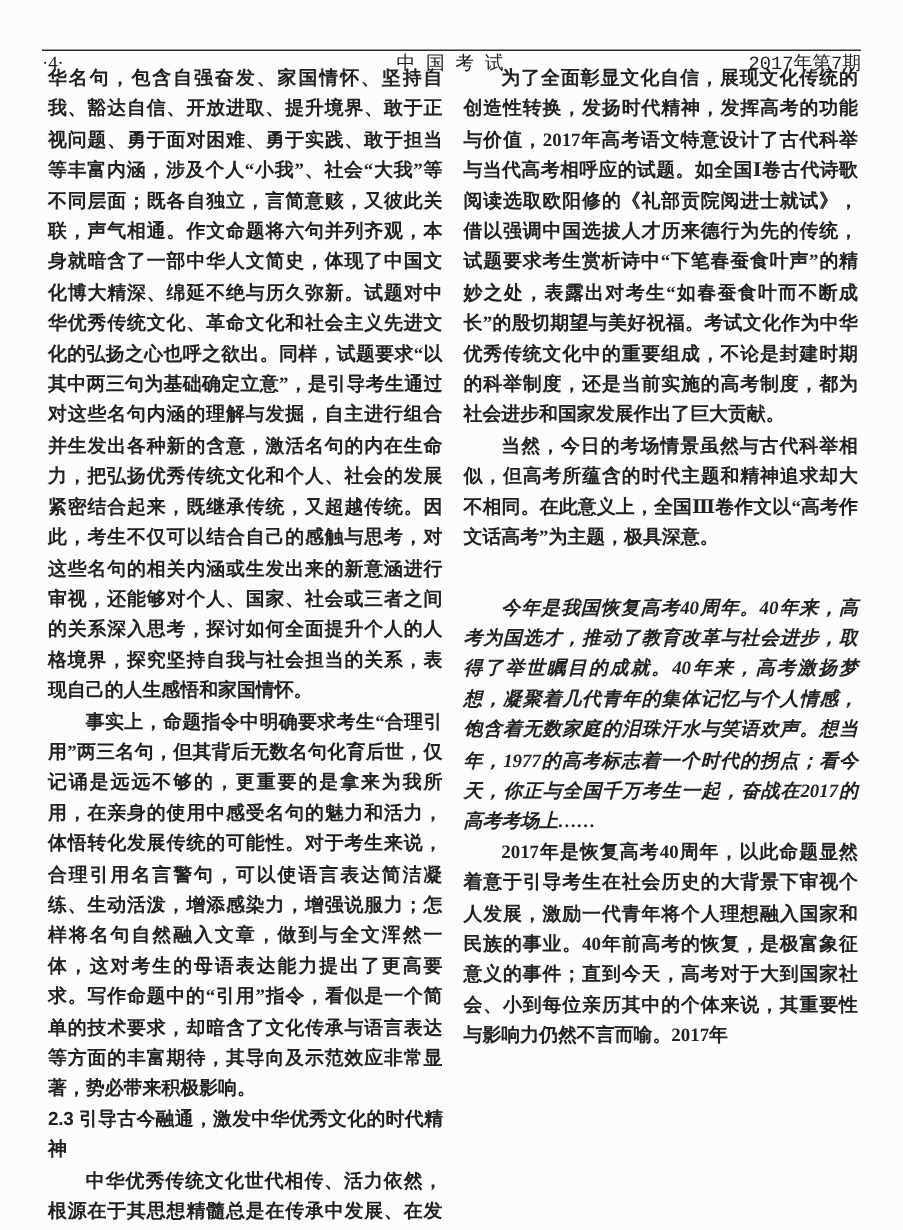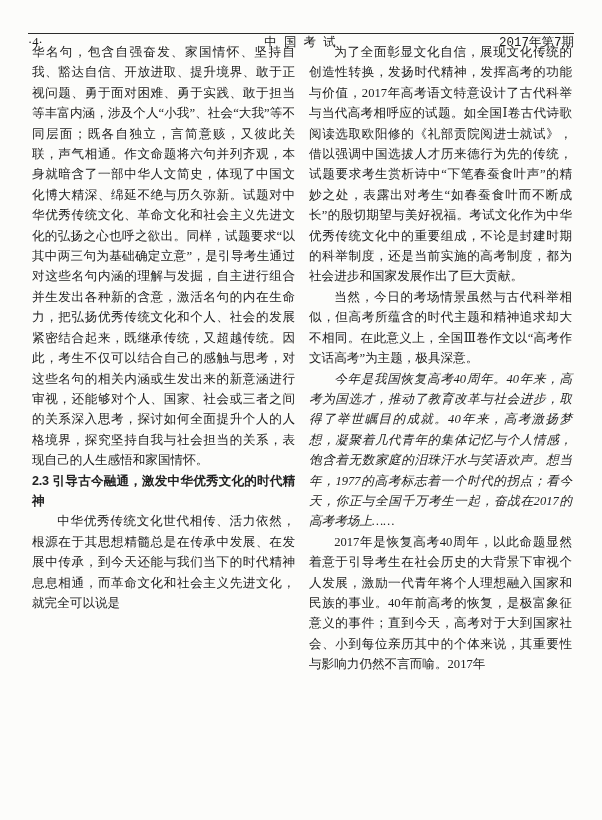--- a/index.html
+++ b/index.html
@@ -41,47 +41,48 @@
   }
   .column {
     flex:1 1 0;
     min-width:0;
     text-align:justify;
     text-justify:inter-ideograph;
     font-size:12.6px;
     line-height:20.4px;
     color:#222;
   }
-  .column p { margin:0; padding:0; }
+  .column p { margin:0; padding:0;font-weight:bold; }
   .column p.indent { text-indent:2em; }
   .column p.heading {
     font-family:"Liberation Sans","DejaVu Sans",sans-serif;
     font-weight:bold;
     text-indent:0;
     letter-spacing:-0.2px;
   }
-  .column p.quote { font-style:italic; }
+  .column p.quote { font-style:italic;margin-top:26px; }
 </style>
 </head>
 <body>
 
 <div class="page">
 
   <div class="header">
     <span class="side left-slot">·4·</span>
     <span class="center-slot">中 国 考 试</span>
     <span class="side right-slot">2017年第7期</span>
   </div>
 
   <div class="header-rule"></div>
 
   <div class="columns">
 
     <div class="column">
       <p class="continuation">华名句，包含自强奋发、家国情怀、坚持自我、豁达自信、开放进取、提升境界、敢于正视问题、勇于面对困难、勇于实践、敢于担当等丰富内涵，涉及个人“小我”、社会“大我”等不同层面；既各自独立，言简意赅，又彼此关联，声气相通。作文命题将六句并列齐观，本身就暗含了一部中华人文简史，体现了中国文化博大精深、绵延不绝与历久弥新。试题对中华优秀传统文化、革命文化和社会主义先进文化的弘扬之心也呼之欲出。同样，试题要求“以其中两三句为基础确定立意”，是引导考生通过对这些名句内涵的理解与发掘，自主进行组合并生发出各种新的含意，激活名句的内在生命力，把弘扬优秀传统文化和个人、社会的发展紧密结合起来，既继承传统，又超越传统。因此，考生不仅可以结合自己的感触与思考，对这些名句的相关内涵或生发出来的新意涵进行审视，还能够对个人、国家、社会或三者之间的关系深入思考，探讨如何全面提升个人的人格境界，探究坚持自我与社会担当的关系，表现自己的人生感悟和家国情怀。</p>
+      <p class="indent">事实上，命题指令中明确要求考生“合理引用”两三名句，但其背后无数名句化育后世，仅记诵是远远不够的，更重要的是拿来为我所用，在亲身的使用中感受名句的魅力和活力，体悟转化发展传统的可能性。对于考生来说，合理引用名言警句，可以使语言表达简洁凝练、生动活泼，增添感染力，增强说服力；怎样将名句自然融入文章，做到与全文浑然一体，这对考生的母语表达能力提出了更高要求。写作命题中的“引用”指令，看似是一个简单的技术要求，却暗含了文化传承与语言表达等方面的丰富期待，其导向及示范效应非常显著，势必带来积极影响。</p>
       <p class="heading">2.3 引导古今融通，激发中华优秀文化的时代精神</p>
       <p class="indent">中华优秀传统文化世代相传、活力依然，根源在于其思想精髓总是在传承中发展、在发展中传承，到今天还能与我们当下的时代精神息息相通，而革命文化和社会主义先进文化，就完全可以说是</p>
     </div>
 
     <div class="column">
       <p class="indent">为了全面彰显文化自信，展现文化传统的创造性转换，发扬时代精神，发挥高考的功能与价值，2017年高考语文特意设计了古代科举与当代高考相呼应的试题。如全国Ⅰ卷古代诗歌阅读选取欧阳修的《礼部贡院阅进士就试》，借以强调中国选拔人才历来德行为先的传统，试题要求考生赏析诗中“下笔春蚕食叶声”的精妙之处，表露出对考生“如春蚕食叶而不断成长”的殷切期望与美好祝福。考试文化作为中华优秀传统文化中的重要组成，不论是封建时期的科举制度，还是当前实施的高考制度，都为社会进步和国家发展作出了巨大贡献。</p>
       <p class="indent">当然，今日的考场情景虽然与古代科举相似，但高考所蕴含的时代主题和精神追求却大不相同。在此意义上，全国Ⅲ卷作文以“高考作文话高考”为主题，极具深意。</p>
       <p class="indent quote">今年是我国恢复高考40周年。40年来，高考为国选才，推动了教育改革与社会进步，取得了举世瞩目的成就。40年来，高考激扬梦想，凝聚着几代青年的集体记忆与个人情感，饱含着无数家庭的泪珠汗水与笑语欢声。想当年，1977的高考标志着一个时代的拐点；看今天，你正与全国千万考生一起，奋战在2017的高考考场上……</p>
       <p class="indent">2017年是恢复高考40周年，以此命题显然着意于引导考生在社会历史的大背景下审视个人发展，激励一代青年将个人理想融入国家和民族的事业。40年前高考的恢复，是极富象征意义的事件；直到今天，高考对于大到国家社会、小到每位亲历其中的个体来说，其重要性与影响力仍然不言而喻。2017年</p>
     </div>

